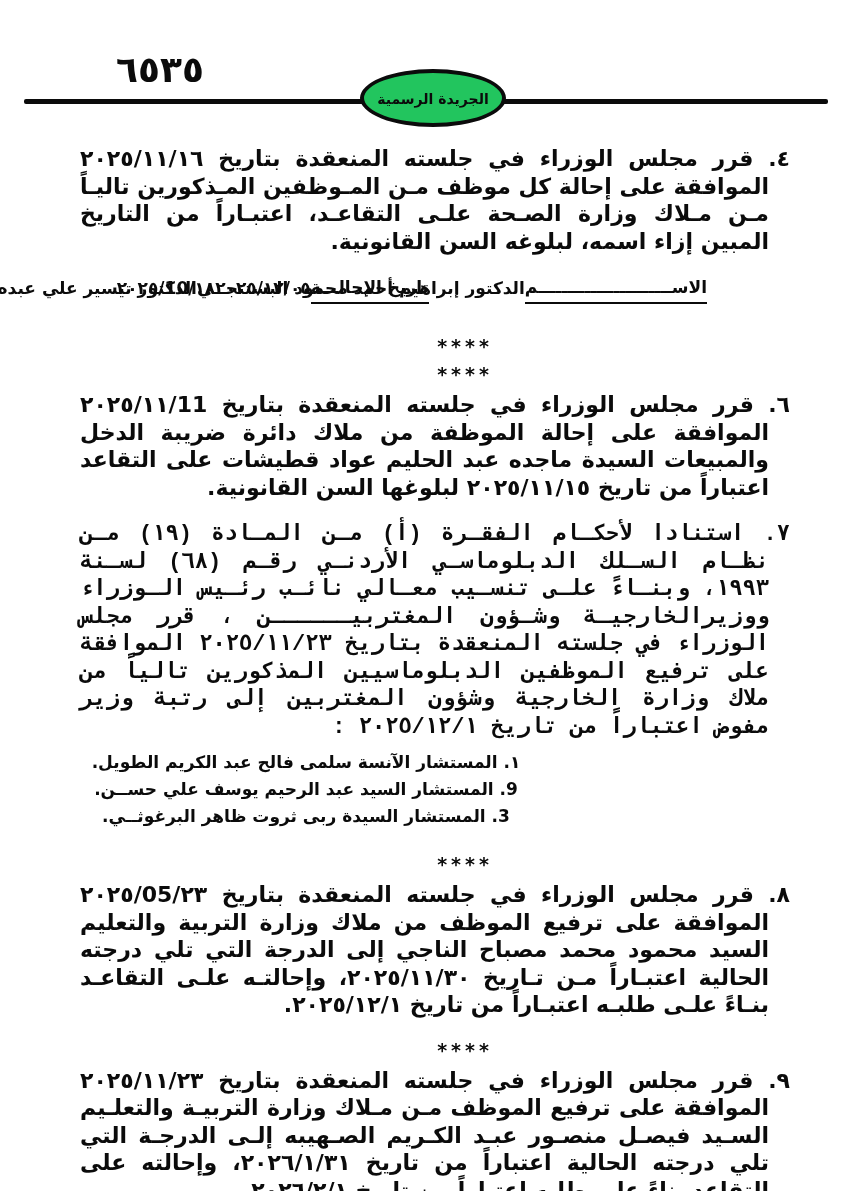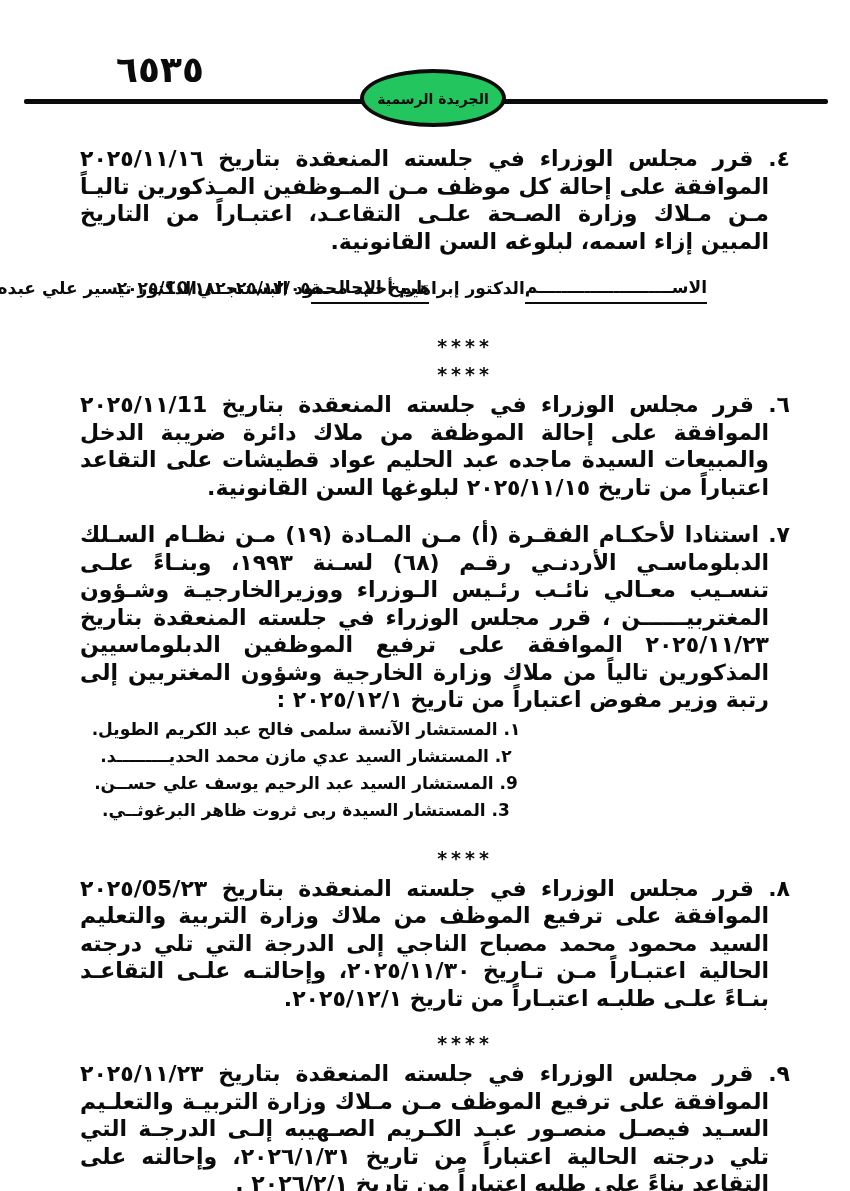--- a/index.html
+++ b/index.html
@@ -64,21 +64,21 @@
   }
   .decree {
     margin: 0 0 20px 0;
     font-size: 22px;
     line-height: 27.5px;
     text-align: justify;
     text-align-last: right;
     padding-right: 21px;
     text-indent: -21px;
   }
-  .decree.tight { margin-bottom: 2px; }
+  .decree.tight { margin-bottom: 8px; font-family: Liberation Mono, monospace; }
   .sep {
     text-align: center;
     font-size: 19px;
     letter-spacing: 4px;
     line-height: 22px;
     margin: 0 0 6px 0;
     padding-left: 60px; 
   }
   
   .rtable {
@@ -153,21 +153,20 @@
 
 
   <div class="sep">****</div>
 
   <p class="decree">٦. قرر مجلس الوزراء في جلسته المنعقدة بتاريخ ٢٠٢٥/١١/11 الموافقة على إحالة الموظفة من ملاك دائرة ضريبة الدخل والمبيعات السيدة ماجده عبد الحليم عواد قطيشات على التقاعد اعتباراً من تاريخ ٢٠٢٥/١١/١٥ لبلوغها السن القانونية.</p>
 
   <p class="decree tight" style="margin-top:6px;">٧. استنادا لأحكـام الفقـرة (أ) مـن المـادة (١٩) مـن نظـام السـلك الدبلوماسـي الأردنـي رقـم (٦٨) لسـنة ١٩٩٣، وبنـاءً علـى تنسـيب معـالي نائـب رئـيس الـوزراء ووزيرالخارجيـة وشـؤون المغتربيــــــن ، قرر مجلس الوزراء في جلسته المنعقدة بتاريخ ٢٠٢٥/١١/٢٣ الموافقة على ترفيع الموظفين الدبلوماسيين المذكورين تالياً من ملاك وزارة الخارجية وشؤون المغتربين إلى رتبة وزير مفوض اعتباراً من تاريخ ٢٠٢٥/١٢/١ :</p>
 
   <div class="promotion-list">
     <div class="list-item">١. المستشار الآنسة سلمى فالح عبد الكريم الطويل.</div>
-    <div class="list-item">٢. المستشار السيد عدي مازن محمد الحديـــــــــد.</div>
     <div class="list-item">9. المستشار السيد عبد الرحيم يوسف علي حســن.</div>
     <div class="list-item">3. المستشار السيدة ربى ثروت ظاهر البرغوثــي.</div>
   </div>
 
   <div class="sep">****</div>
 
   <p class="decree">٨. قرر مجلس الوزراء في جلسته المنعقدة بتاريخ ٢٠٢٥/05/٢٣ الموافقة على ترفيع الموظف من ملاك وزارة التربية والتعليم السيد محمود محمد مصباح الناجي إلى الدرجة التي تلي درجته الحالية اعتبـاراً مـن تـاريخ ٢٠٢٥/١١/٣٠، وإحالتـه علـى التقاعـد بنـاءً علـى طلبـه اعتبـاراً من تاريخ ٢٠٢٥/١٢/١.</p>
 
   <div class="sep">****</div>
 

